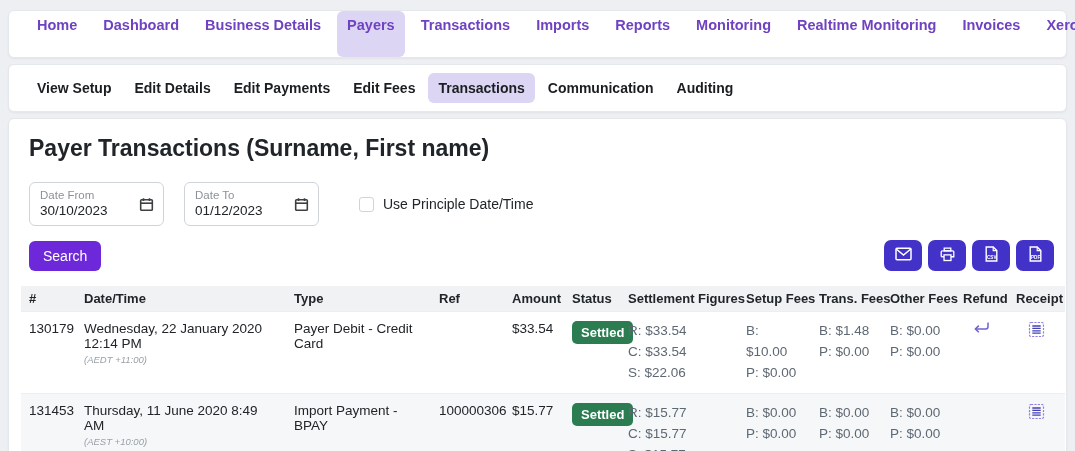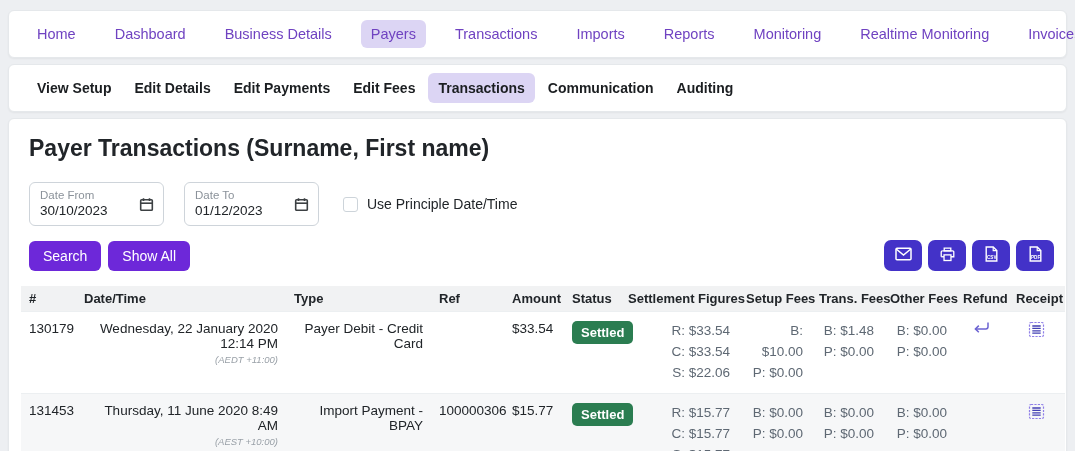--- a/index.html
+++ b/index.html
@@ -13,23 +13,23 @@
     background: #fff;
     border: 1px solid #e5e8eb;
     border-radius: 6px;
     box-shadow: 0 1px 2px rgba(0,0,0,.05);
   }
   
   .topnav {
     margin: 10px 8px 0 8px;
     height: 48px;
     display: flex;
-    align-items: center;
     padding: 0 16px 0 18px;
-    gap: 19px;
+    gap: 6px;
+    font-weight: bold;
   }
   .topnav .nav-link {
     color: #6f42c1;
     font-size: 14.5px;
     padding: 6px 10px;
     border-radius: 6px;
     cursor: pointer;
     white-space: nowrap;
     text-decoration: none;
   }
@@ -78,21 +78,21 @@
     align-items: center;
     justify-content: space-between;
     padding: 4px 9px 4px 10px;
     margin-right: 20px;
     cursor: text;
   }
   .date-texts { display: flex; flex-direction: column; line-height: 1.25; }
   .date-label { font-size: 11.5px; color: #8b929a; }
   .date-value { font-size: 13.5px; color: #212529; }
   .cal-icon { flex: 0 0 auto; display: flex; cursor: pointer; }
-  .checkbox-group { display: flex; align-items: center; margin-left: 4px; }
+  .checkbox-group { display: flex; align-items: center; margin-left: 20px; }
   .checkbox {
     width: 15px; height: 15px;
     border: 1px solid #cdd4da;
     border-radius: 3px;
     background: #fff;
     display: inline-block;
     cursor: pointer;
   }
   .checkbox-label { font-size: 14px; color: #212529; margin-left: 9px; }
   
@@ -132,21 +132,20 @@
     font-weight: 700;
     color: #212529;
     padding: 5px 8px;
     white-space: nowrap;
   }
   tbody td {
     padding: 9px 8px;
     vertical-align: top;
     border-top: 1px solid #eceff1;
     color: #212529;
-    text-align: right;
   }
   tbody tr.striped { background: #f6f7f8; }
   .tz {
     font-size: 9.5px;
     font-style: italic;
     color: #9aa1a8;
     margin-top: 3px;
   }
   .col-amount, th.col-amount { text-align: left; }
   .col-center { text-align: center; }
@@ -220,21 +219,20 @@
       </span>
     </div>
     <div class="checkbox-group">
       <span class="checkbox"></span>
       <span class="checkbox-label">Use Principle Date/Time</span>
     </div>
   </div>
 
   <div class="actions-row">
     <button class="btn">Search</button>
-    <button class="btn">Show All</button>
     <div class="spacer"></div>
     <button class="icon-btn">
       <span>
         <svg width="17" height="14" viewBox="0 0 17 14">
             <rect x="1" y="1.2" width="15" height="11.6" rx="1" fill="none" stroke="#fff" stroke-width="1.5"></rect>
             <path d="M1.2 2 8.5 8l7.3-6" fill="none" stroke="#fff" stroke-width="1.5"></path>
           </svg>
       </span>
     </button>
     <button class="icon-btn">

